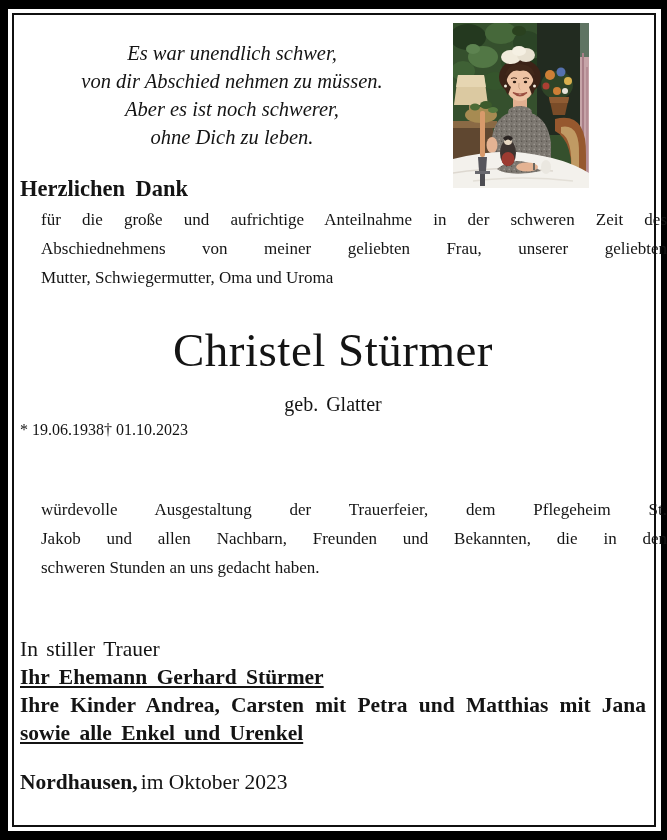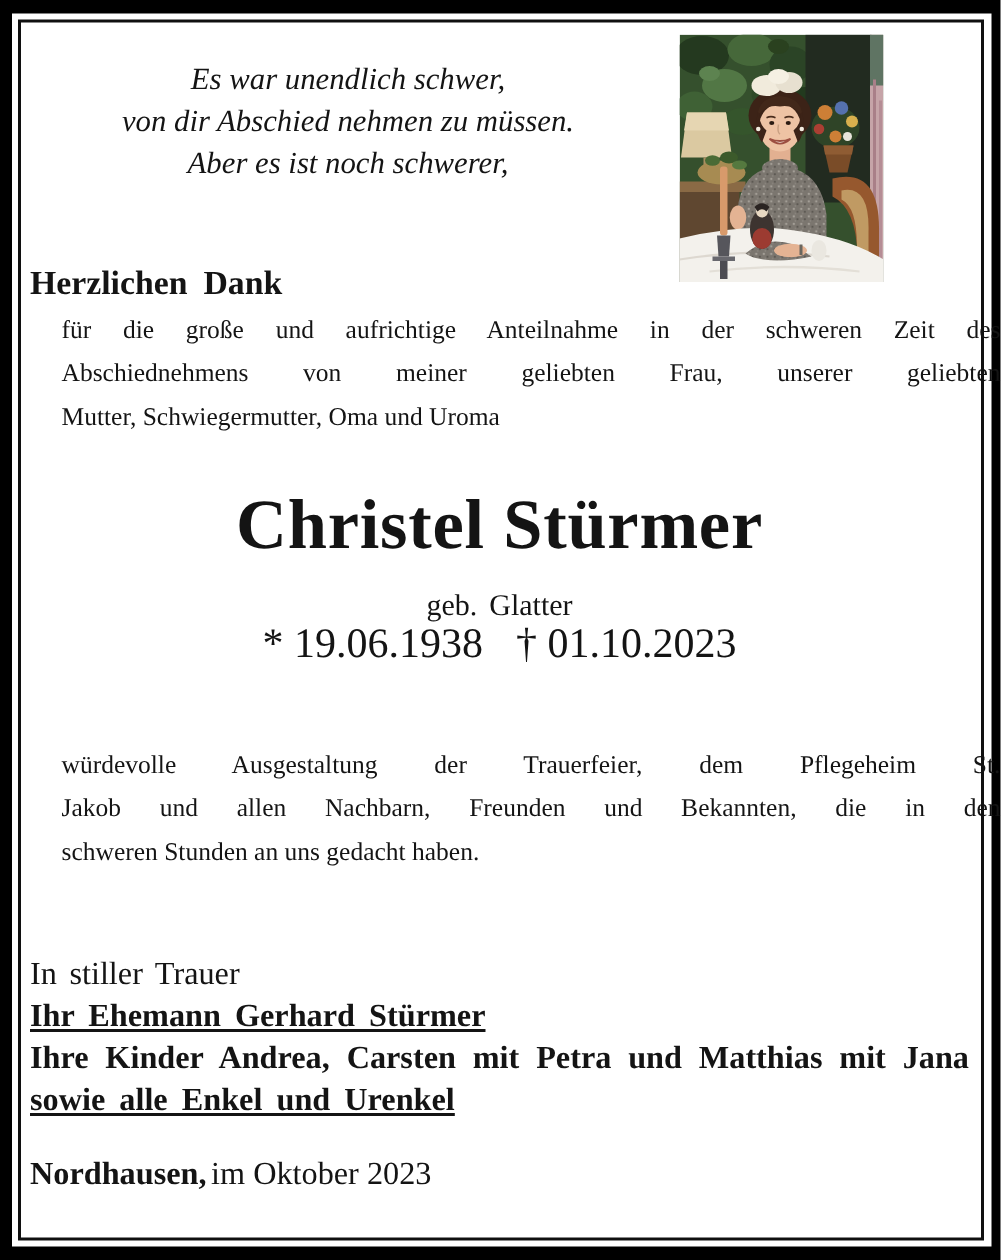--- a/index.html
+++ b/index.html
@@ -25,45 +25,46 @@
   
   .heading{left:12px;top:166px;width:626px;font-weight:bold;font-size:22.5px;
     line-height:28px;word-spacing:5px;}
   
   .para{left:12px;top:196px;width:626px;font-size:17px;line-height:29px;margin-left:21px;}
   .para2{top:486px;}
   .jline{text-align:justify;text-align-last:justify;}
   .lline{text-align:left;}
   
   .name{left:12px;top:314px;width:626px;text-align:center;
-    font-size:47px;font-weight:bold;line-height:54px;letter-spacing:0.5px;}
+    font-size:47px;font-weight:normal;line-height:54px;letter-spacing:0.5px;}
   .maiden{left:12px;top:384px;width:626px;text-align:center;
     font-size:20px;line-height:22px;word-spacing:3px;}
-  .dates{left:12px;top:409px;width:626px;font-size:28px;line-height:24px;
-    display:flex;justify-content:center;gap:22px;}
+  .dates{left:12px;top:409px;width:626px;font-size:16px;line-height:24px;
+    display:flex;justify-content:flex-start;}
   
   .mourners{left:12px;top:626px;width:626px;font-size:21.5px;line-height:28px;}
   .m-intro{word-spacing:3px;}
   .bold{font-weight:bold;}
   .ws{word-spacing:4px;text-decoration:underline;}
   .just{text-align:justify;text-align-last:justify;}
   
   .dateline{left:12px;top:760px;width:626px;font-size:21.5px;line-height:26px;}
   .dateline .date-part{margin-left:3px;}
 </style>
 </head>
 <body>
 
 <div class="paper">
   <div class="frame"></div>
 
   <div class="abs verse">
     <div>Es war unendlich schwer,</div>
     <div>von dir Abschied nehmen zu müssen.</div>
     <div>Aber es ist noch schwerer,</div>
+    <div>ohne Dich zu leben.</div>
   </div>
 
   <div class="abs photo">
     <svg viewBox="0 0 136 165" preserveAspectRatio="none">
       <defs>
         <pattern id="tweed" width="5" height="5" patternUnits="userSpaceOnUse">
           <rect width="5" height="5" fill="#7b766f"></rect>
           <circle cx="1.2" cy="1.2" r="0.8" fill="#a39e96"></circle>
           <circle cx="3.6" cy="3.2" r="0.7" fill="#57534d"></circle>
           <circle cx="2.2" cy="4.3" r="0.5" fill="#8f8a83"></circle>

